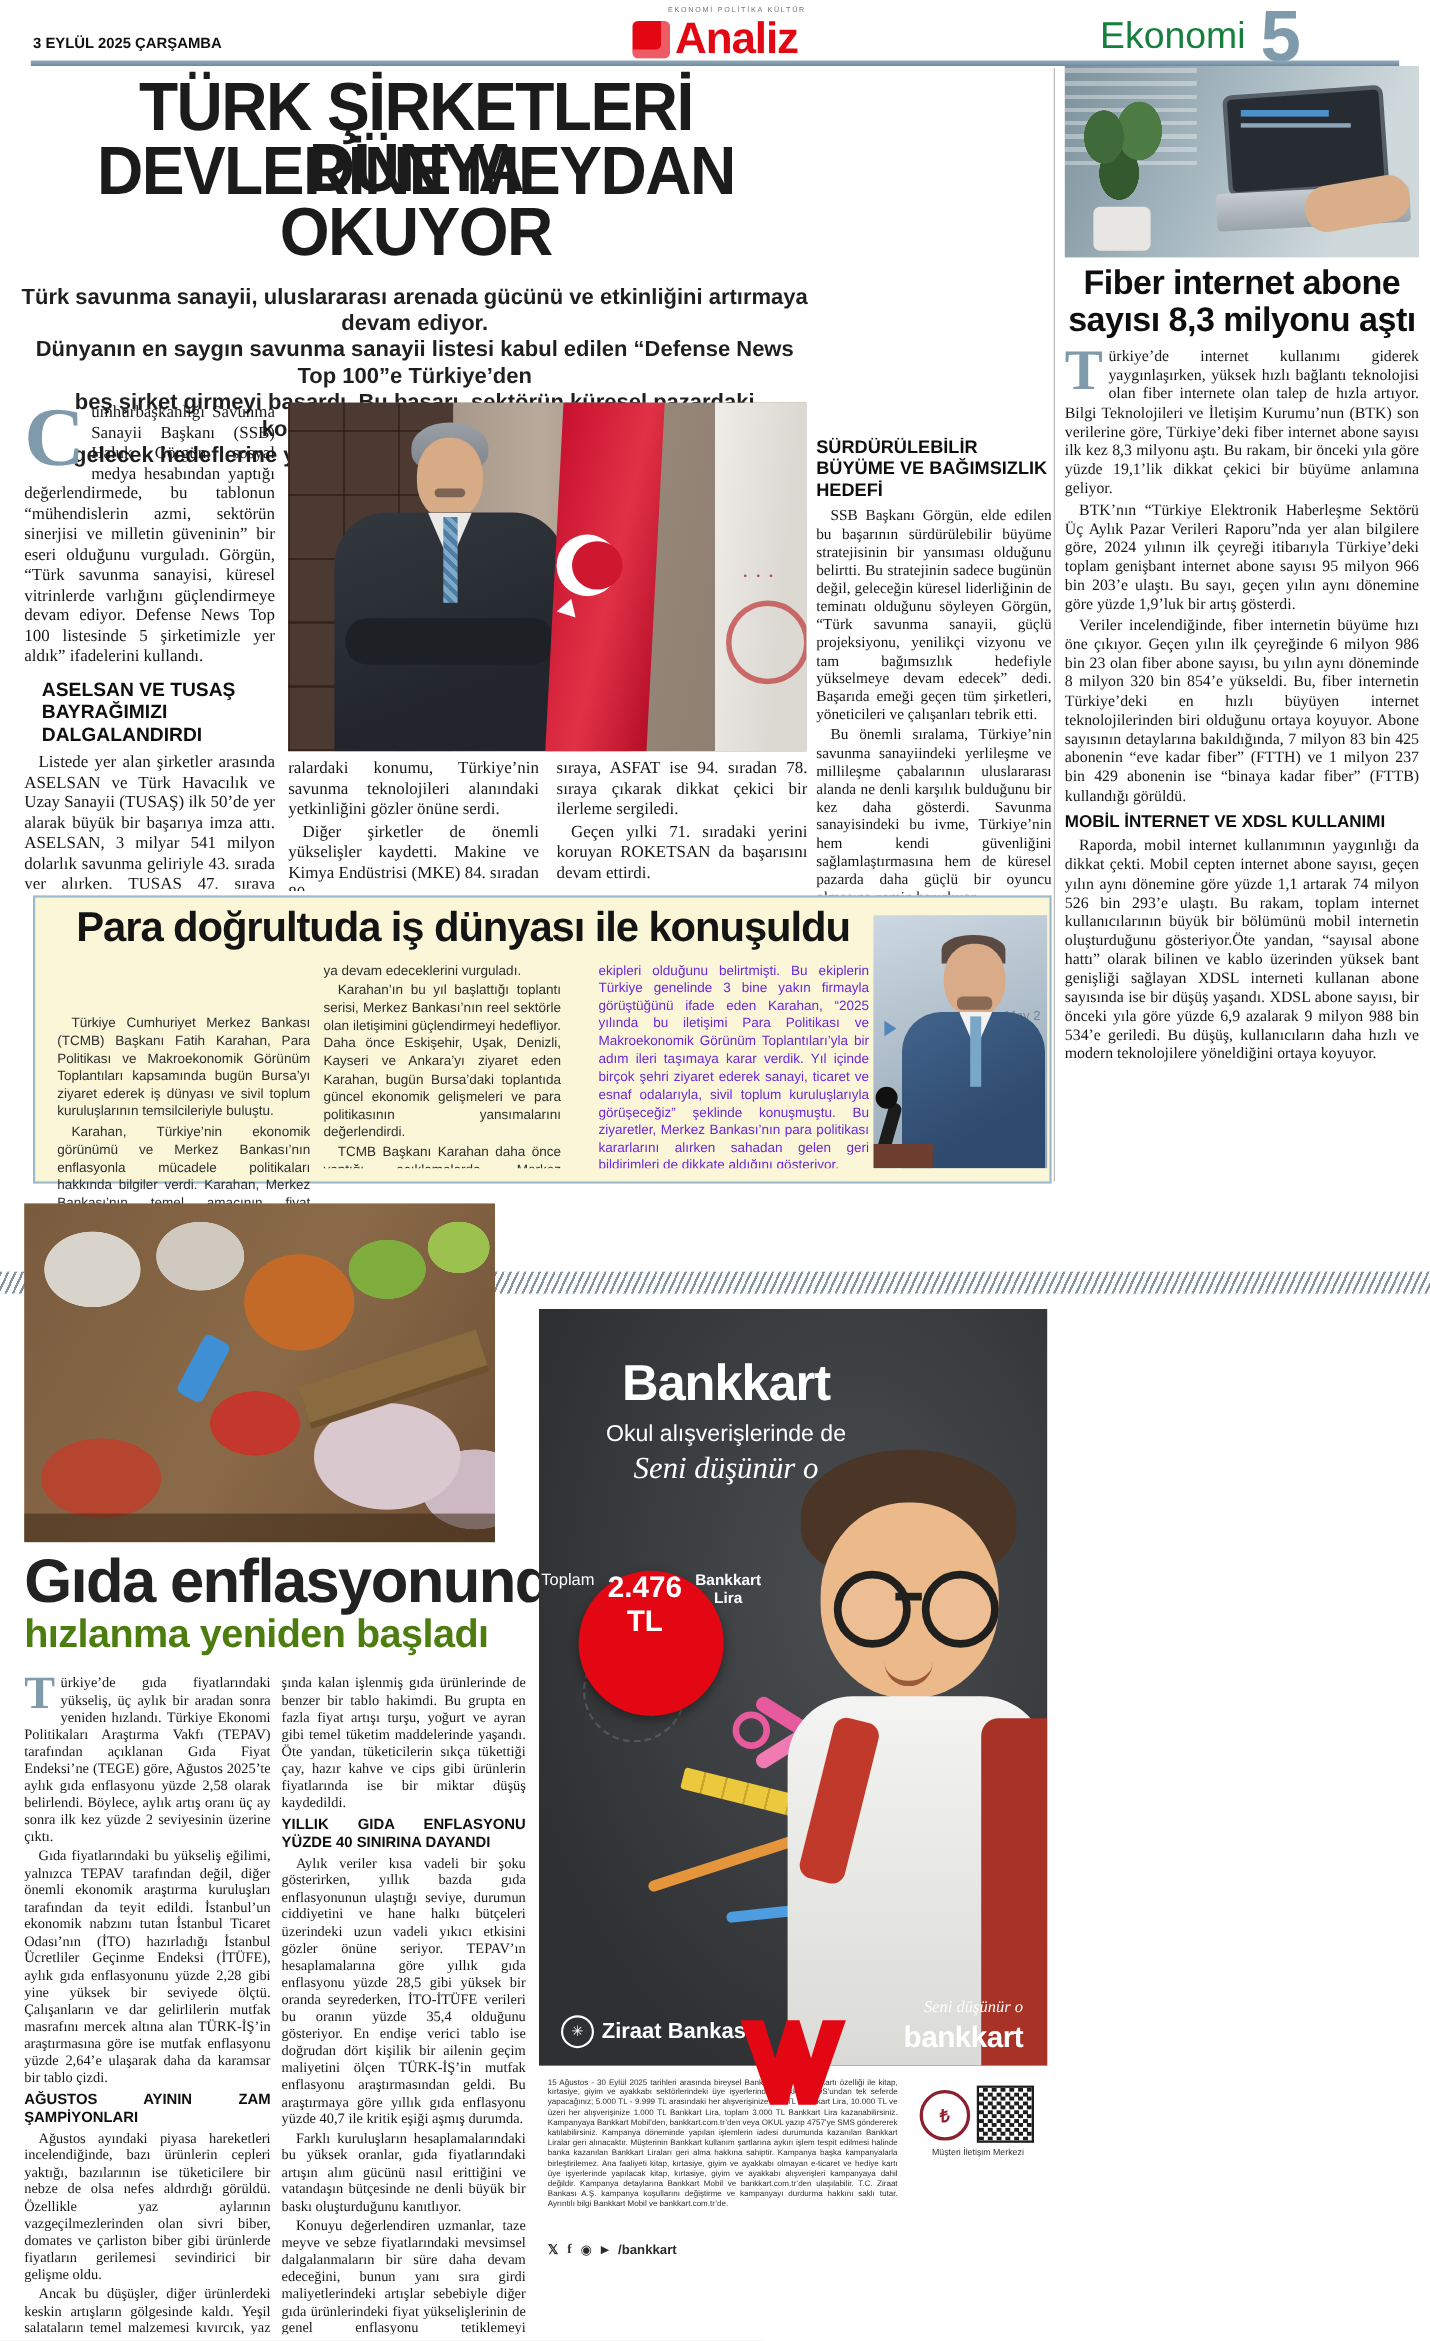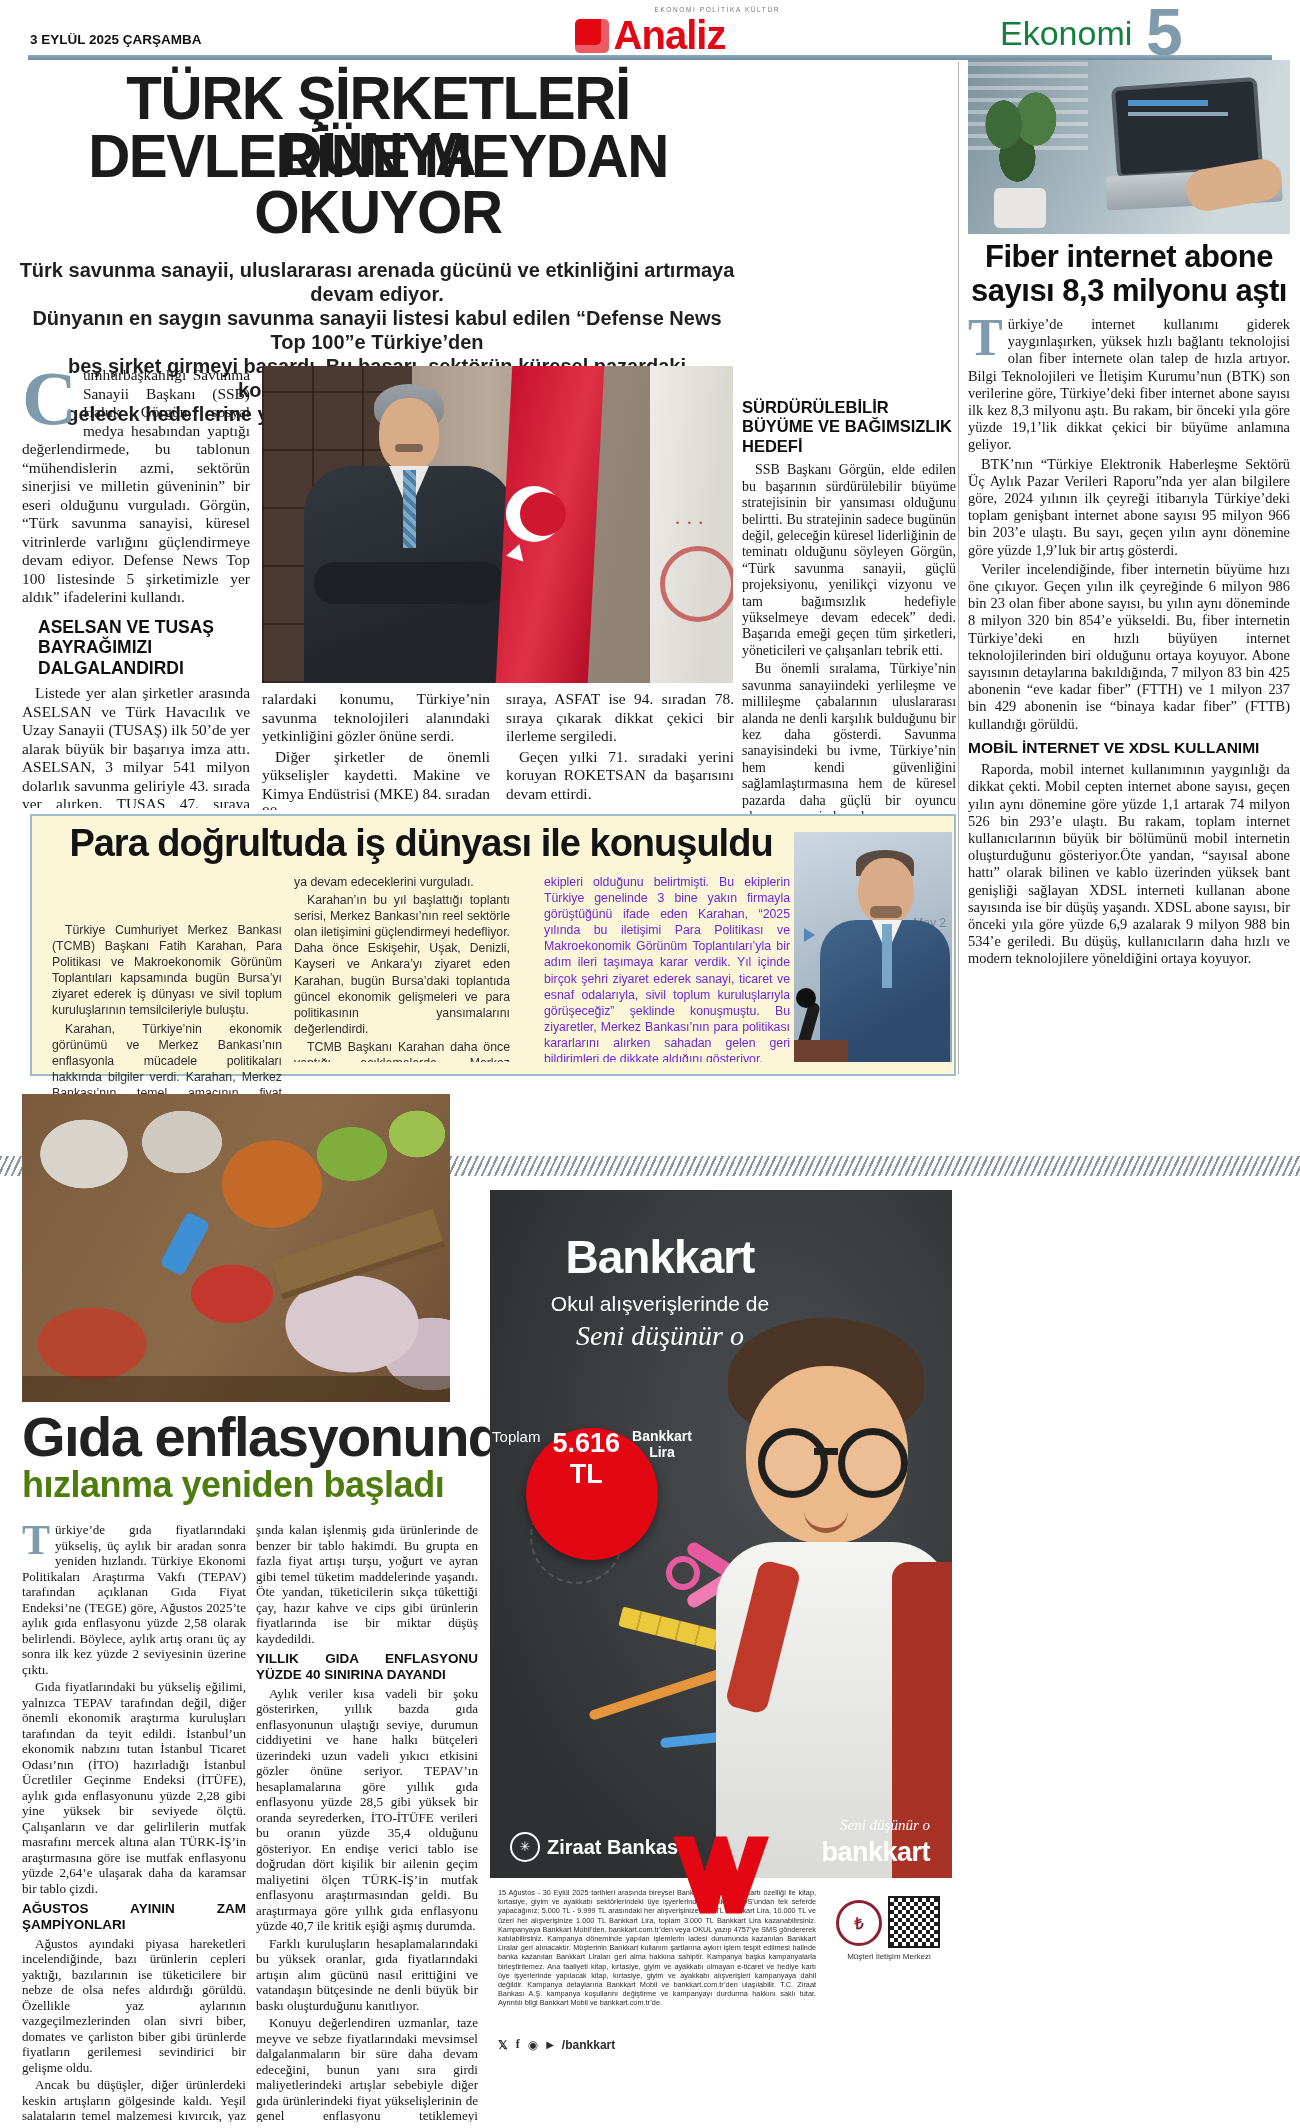--- a/index.html
+++ b/index.html
@@ -21,21 +21,21 @@
   .qr{background:repeating-conic-gradient(#1d1d1d 0% 25%,#ffffff 0% 50%);background-size:8px 8px;border:2px solid #1d1d1d;}
   .hatch{background:repeating-linear-gradient(115deg,#8695a1 0 2px,#ffffff 2px 6px);}
 </style>
 </head>
 <body>
 
 <div id="page">
 
   <div class="abs" style="left:30px;top:32px;font-size:13.5px;font-weight:700;color:#111;">3 EYLÜL 2025 ÇARŞAMBA</div>
 
-  <div class="abs" style="left:520px;top:6px;width:260px;text-align:right;">
+  <div class="abs" style="left:520px;top:6px;width:260px;text-align:center;">
     <div style="font-size:6.5px;letter-spacing:1.6px;color:#777;margin-left:40px;">EKONOMİ POLİTİKA KÜLTÜR</div>
     <div style="display:flex;align-items:center;justify-content:center;gap:5px;">
       <span class="abs" style="position:static;display:inline-block;width:34px;height:34px;border-radius:5px;background:#e30613;
             box-shadow:inset -8px -8px 0 rgba(255,255,255,.35);"></span>
       <span style="font-size:40px;font-weight:900;color:#e30613;letter-spacing:-1px;">Analiz</span>
     </div>
   </div>
 
   <div class="abs" style="left:1000px;top:14px;font-size:34px;color:#15803d;">Ekonomi</div>
   <div class="abs" style="left:1146px;top:-6px;font-size:66px;font-weight:700;color:#7e9aab;">5</div>
@@ -207,21 +207,21 @@
       <div class="abs" style="left:40px;top:300px;width:90px;height:90px;border:2px dashed rgba(255,255,255,.15);border-radius:50%;"></div>
       <div class="abs" style="left:20px;top:40px;width:300px;text-align:center;color:#fff;">
         <div style="font-size:46px;font-weight:800;letter-spacing:-1px;">Bankkart</div>
         <div style="font-size:21px;margin-top:8px;">Okul alışverişlerinde de</div>
         <div style="font-size:28px;font-style:italic;font-family:'Liberation Serif',serif;margin-top:4px;">Seni düşünür o</div>
       </div>
 
       <div class="abs" style="left:36px;top:238px;width:132px;height:132px;border-radius:50%;background:#e30613;color:#fff;text-align:center;
            display:flex;flex-direction:row;justify-content:center;gap:12px;box-shadow:0 4px 10px rgba(0,0,0,.4);">
         <div style="font-size:15px;">Toplam</div>
-        <div style="font-size:27px;font-weight:800;">5.616 TL</div>
+        <div style="font-size:27px;font-weight:800;">2.476 TL</div>
         <div style="font-size:14px;font-weight:700;">Bankkart Lira</div>
       </div>
 
       <div class="abs" style="left:128px;top:438px;width:180px;height:20px;background:repeating-linear-gradient(90deg,#ecc83c 0 18px,#caa52a 18px 20px);transform:rotate(14deg);border-radius:3px;"></div>
       <div class="abs" style="left:96px;top:498px;width:150px;height:10px;background:#e5953c;transform:rotate(-18deg);border-radius:5px;"></div>
       <div class="abs" style="left:170px;top:540px;width:160px;height:10px;background:#4d9de0;transform:rotate(-6deg);border-radius:5px;"></div>
       <div class="abs" style="left:190px;top:378px;width:110px;height:14px;background:#e85a9e;transform:rotate(32deg);border-radius:7px;"></div>
       <div class="abs" style="left:190px;top:378px;width:110px;height:14px;background:#f07ab2;transform:rotate(-32deg);border-radius:7px;"></div>
       <div class="abs" style="left:176px;top:366px;width:22px;height:22px;border:6px solid #e85a9e;border-radius:50%;"></div>
       <div class="abs" style="left:316px;top:560px;width:16px;height:16px;border-radius:50%;background:#d43c3c;"></div>

